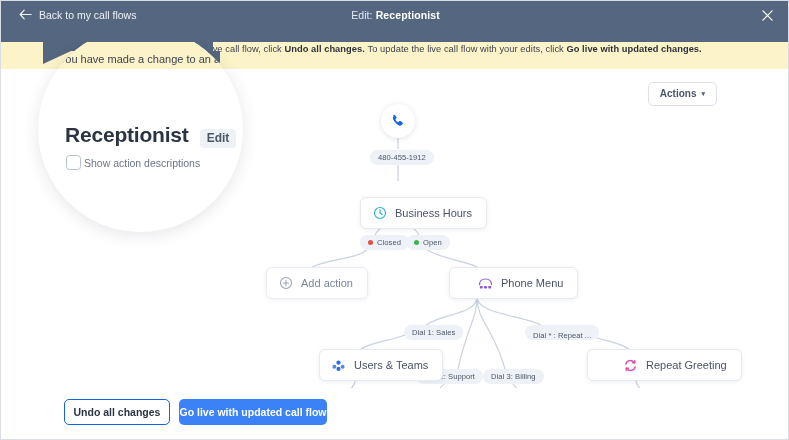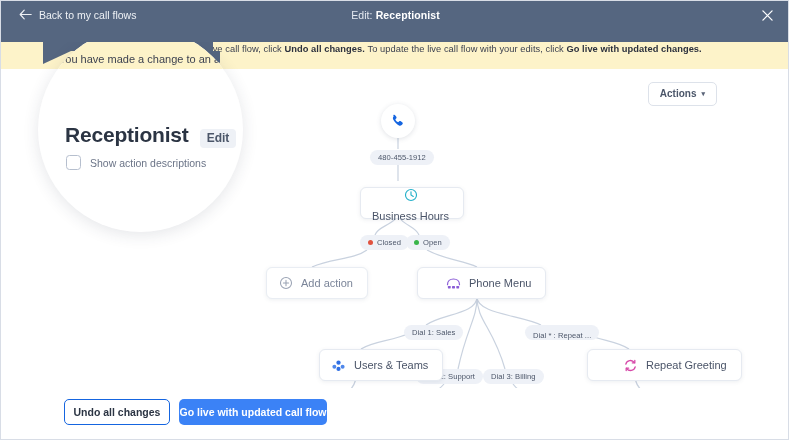--- a/index.html
+++ b/index.html
@@ -171,21 +171,21 @@
     color: #4b5669;
     font-size: 12px;
     font-weight: 700;
     cursor: pointer;
   }
   .lens-check-row {
     position: absolute;
     left: 28px; top: 128px;
     display: flex;
     align-items: center;
-    gap: 9px;
+    gap: 3px;
   }
   .lens-checkbox {
     width: 15px; height: 15px;
     border: 1.6px solid #b6bfce;
     border-radius: 3.5px;
     background: #fff;
     cursor: pointer;
     box-sizing: border-box;
   }
   .lens-check-label {
@@ -378,21 +378,21 @@
     <div class="phone-root">
       <svg width="16" height="16" viewBox="0 0 16 16">
         <path d="M3.3 2.2c.6-.6 1.5-.5 2 .2l1 1.4c.4.6.3 1.3-.2 1.8l-.5.5c-.2.2-.2.4-.1.6.3.8 1.6 2.1 2.4 2.4.2.1.4 0 .6-.1l.5-.5c.5-.5 1.2-.6 1.8-.2l1.4 1c.7.5.8 1.4.2 2l-.7.7c-.7.7-1.8.9-2.7.5C7 11.6 4.4 9 3.1 6.2c-.4-.9-.2-2 .5-2.7l-.3-1.3z" fill="#1565e0"></path>
       </svg>
     </div>
 
     <div class="pill" style="left:369px; top:81px;">
       <span>480-455-1912</span>
     </div>
 
-    <div class="node" style="left:359px; top:118px;flex-direction:column;">
+    <div class="node" style="left:359px; top:128px;">
       <span class="node-icon">
         <svg width="14" height="14" viewBox="0 0 16 16">
           <circle cx="8" cy="8" r="6.3" fill="none" stroke="#24b0c9" stroke-width="1.3"></circle>
           <path d="M8 4.4V8l2.6 1.7" fill="none" stroke="#24b0c9" stroke-width="1.3" stroke-linecap="round"></path>
         </svg>
       </span>
       <span>Business Hours</span>
     </div>
 
     <div class="pill" style="left:359px; top:166px;">
@@ -407,21 +407,21 @@
     <div class="node ghost" style="left:265px; top:198px;">
       <span class="node-icon">
         <svg width="14" height="14" viewBox="0 0 16 16">
           <circle cx="8" cy="8" r="6.3" fill="none" stroke="#9aa3b4" stroke-width="1.2"></circle>
           <path d="M8 5v6M5 8h6" stroke="#9aa3b4" stroke-width="1.2" stroke-linecap="round"></path>
         </svg>
       </span>
       <span>Add action</span>
     </div>
 
-    <div class="node" style="left:416px; top:198px;padding-left:28px;">
+    <div class="node" style="left:448px; top:198px;padding-left:28px;">
       <span class="node-icon">
         <svg width="15" height="15" viewBox="0 0 16 16">
           <path d="M1.6 9.2C1.6 5.6 4.4 3.2 8 3.2s6.4 2.4 6.4 6" fill="none" stroke="#8a5cd6" stroke-width="1.3" stroke-linecap="round"></path>
           <rect x="2" y="10.6" width="3" height="2.6" rx=".6" fill="#8a5cd6"></rect>
           <rect x="11" y="10.6" width="3" height="2.6" rx=".6" fill="#8a5cd6"></rect>
           <rect x="6.4" y="10.6" width="3.2" height="2.6" rx=".6" fill="#8a5cd6"></rect>
         </svg>
       </span>
       <span>Phone Menu</span>
     </div>

